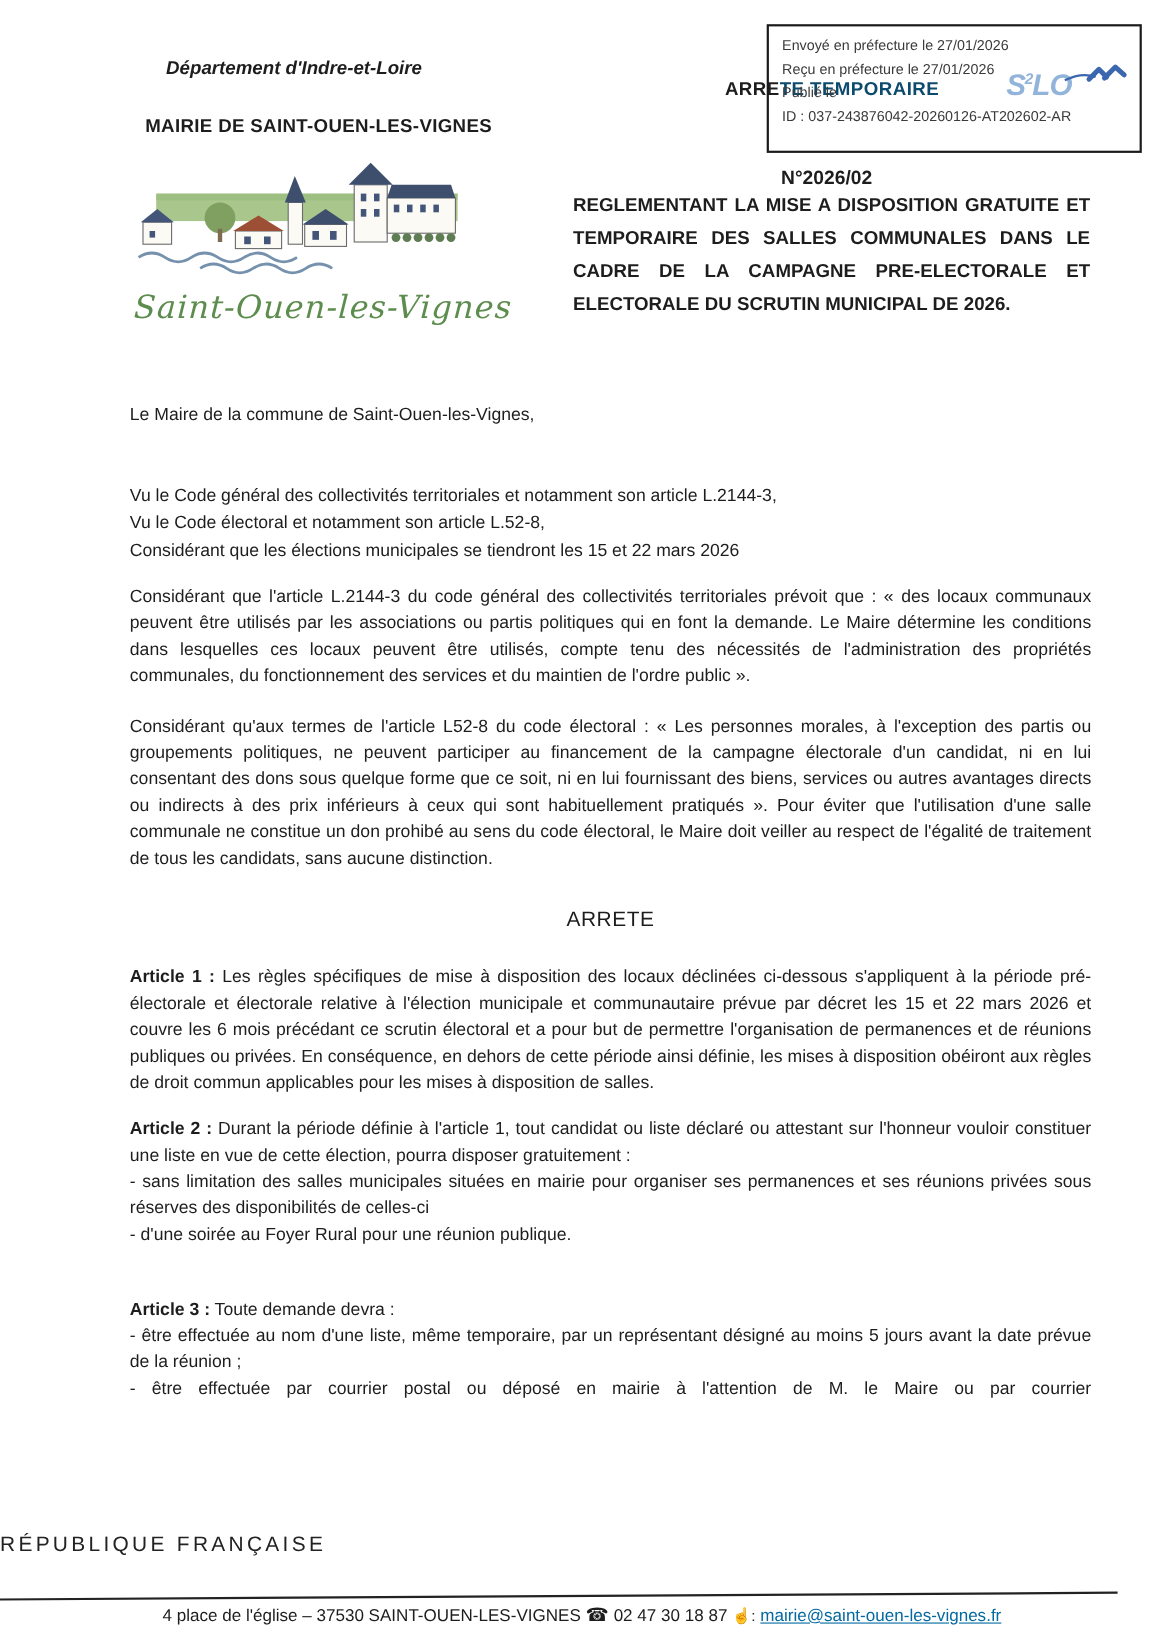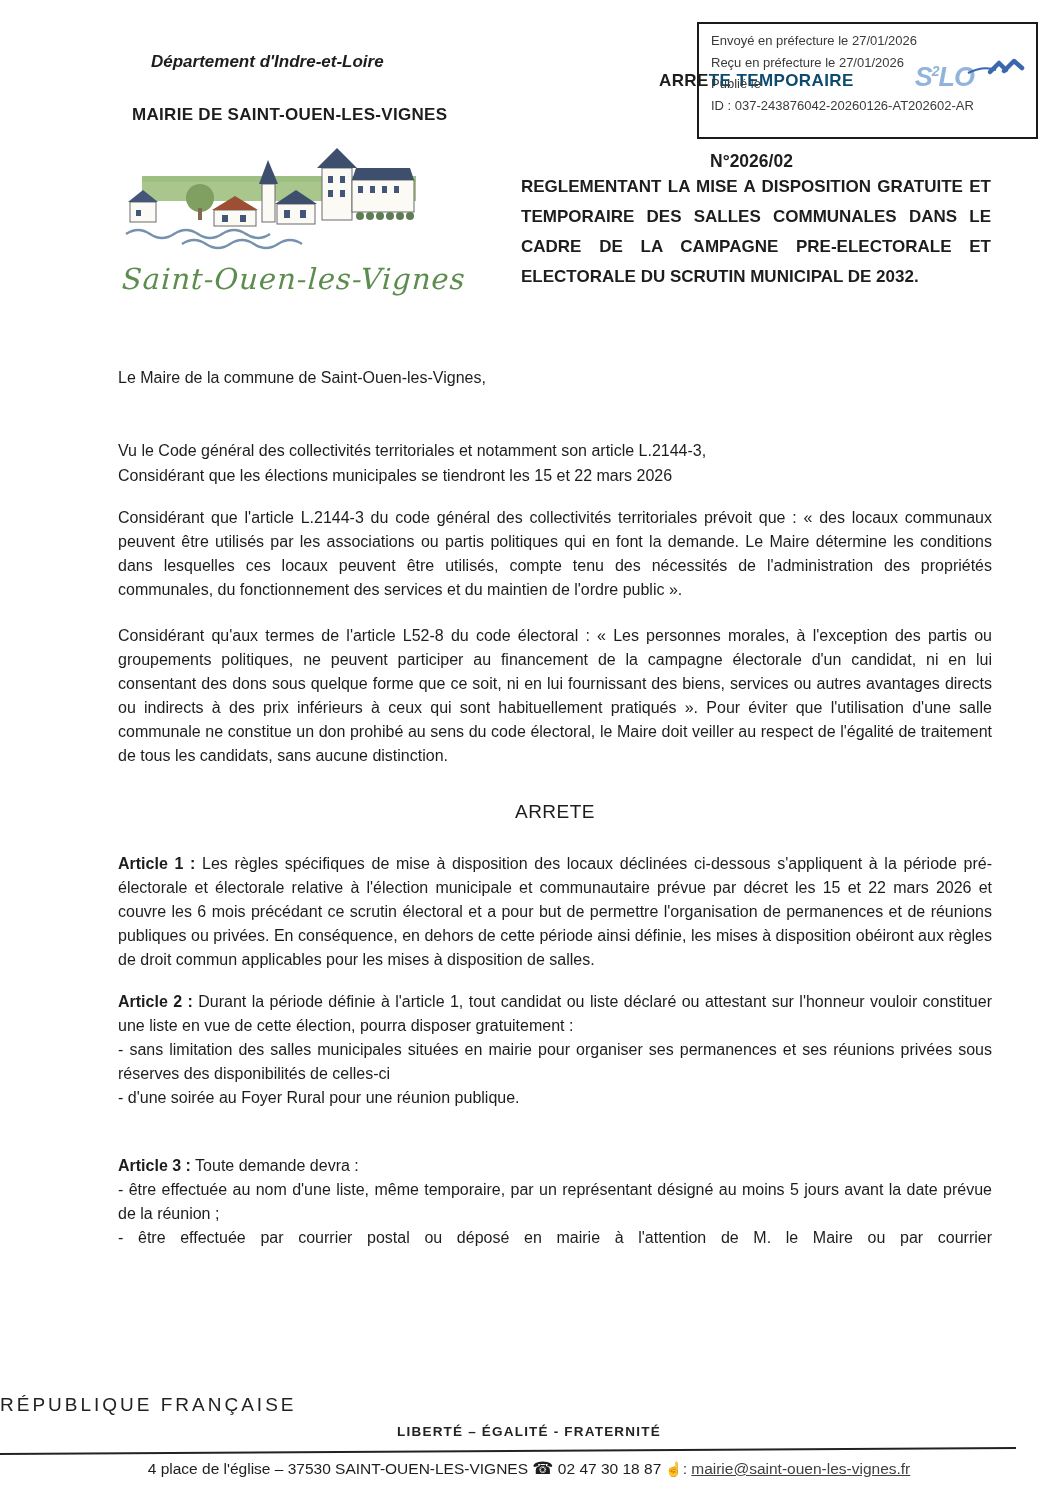--- a/index.html
+++ b/index.html
@@ -60,21 +60,21 @@
   .a3{ margin-top:44px; }
   .stretch{ text-align-last:justify; }
 
   
   .rep{ left:0; top:1394px; width:1058px; text-align:left; font-size:19px; letter-spacing:3px; color:#222; }
   .motto{ left:0; top:1424px; width:1058px; text-align:center; font-size:13.5px; font-weight:bold; letter-spacing:1.2px; color:#222; }
   .sep{ left:0; top:1450px; width:1016px; border-top:2.5px solid #222; transform:rotate(-0.35deg); }
   .addr{ left:0; top:1458px; width:1058px; text-align:center; font-size:15.5px; color:#1d1d1d; }
   .addr .ph{ font-size:17px; }
   .addr .hand{ font-size:14px; }
-  .email{ color:#404040; text-decoration:underline; cursor:pointer; }
+  .email{ color:#0369a1; text-decoration:underline; cursor:pointer; }
 </style>
 </head>
 <body>
 
 <div class="page">
 
   <div class="abs heading-type">
     <span>ARRE</span><span class="masked">TE TEMPORAIRE</span>
   </div>
 
@@ -144,27 +144,28 @@
         <circle cx="268" cy="70" r="4" fill="#5f7d52"></circle>
       <circle cx="278" cy="70" r="4" fill="#5f7d52"></circle>
         <circle cx="288" cy="70" r="4" fill="#5f7d52"></circle>
 
       <path d="M4 88 q12 -8 24 0 t24 0 t24 0 t24 0 t24 0 t24 0" stroke="#7691ad" stroke-width="2.5" fill="none"></path>
       <path d="M60 98 q12 -8 24 0 t24 0 t24 0 t24 0 t24 0" stroke="#7691ad" stroke-width="2.5" fill="none"></path>
     </svg>
     <div class="logo-caption">Saint-Ouen-les-Vignes</div>
   </div>
 
-  <div class="abs title">REGLEMENTANT LA MISE A DISPOSITION GRATUITE ET TEMPORAIRE DES SALLES COMMUNALES DANS LE CADRE DE LA CAMPAGNE PRE-ELECTORALE ET ELECTORALE DU SCRUTIN MUNICIPAL DE 2032.</div>
+  <div class="abs title">REGLEMENTANT LA MISE A DISPOSITION GRATUITE ET TEMPORAIRE DES SALLES COMMUNALES DANS LE CADRE DE LA CAMPAGNE PRE-ELECTORALE ET ELECTORALE DU SCRUTIN MUNICIPAL DE 2026.</div>
 
   <div class="abs bodycol">
     <p class="intro">Le Maire de la commune de Saint-Ouen-les-Vignes,</p>
 
     <div class="vu">
       <p>Vu le Code général des collectivités territoriales et notamment son article L.2144-3,</p>
+      <p>Vu le Code électoral et notamment son article L.52-8,</p>
       <p>Considérant que les élections municipales se tiendront les 15 et 22 mars 2026</p>
     </div>
 
     <p class="just c1">Considérant que l'article L.2144-3 du code général des collectivités territoriales prévoit que : « des locaux communaux peuvent être utilisés par les associations ou partis politiques qui en font la demande. Le Maire détermine les conditions dans lesquelles ces locaux peuvent être utilisés, compte tenu des nécessités de l'administration des propriétés communales, du fonctionnement des services et du maintien de l'ordre public ».</p>
     <p class="just c2">Considérant qu'aux termes de l'article L52-8 du code électoral : « Les personnes morales, à l'exception des partis ou groupements politiques, ne peuvent participer au financement de la campagne électorale d'un candidat, ni en lui consentant des dons sous quelque forme que ce soit, ni en lui fournissant des biens, services ou autres avantages directs ou indirects à des prix inférieurs à ceux qui sont habituellement pratiqués ». Pour éviter que l'utilisation d'une salle communale ne constitue un don prohibé au sens du code électoral, le Maire doit veiller au respect de l'égalité de traitement de tous les candidats, sans aucune distinction.</p>
 
     <h2 class="arrete">ARRETE</h2>
 
     <p class="just art"><b>Article 1 :</b><span class="t"> Les règles spécifiques de mise à disposition des locaux déclinées ci-dessous s'appliquent à la période pré-électorale et électorale relative à l'élection municipale et communautaire prévue par décret les 15 et 22 mars 2026 et couvre les 6 mois précédant ce scrutin électoral et a pour but de permettre l'organisation de permanences et de réunions publiques ou privées. En conséquence, en dehors de cette période ainsi définie, les mises à disposition obéiront aux règles de droit commun applicables pour les mises à disposition de salles.</span></p>
 
@@ -173,21 +174,20 @@
 - d'une soirée au Foyer Rural pour une réunion publique.</span></p>
 
     <div class="a3">
       <p><b>Article 3 :</b><span class="t"> Toute demande devra :</span></p>
       <p class="just">- être effectuée au nom d'une liste, même temporaire, par un représentant désigné au moins 5 jours avant la date prévue de la réunion ;</p>
       <p class="just stretch">- être effectuée par courrier postal ou déposé en mairie à l'attention de M. le Maire ou par courrier</p>
     </div>
   </div>
 
   <div class="abs rep">RÉPUBLIQUE FRANÇAISE</div>
-  <div class="abs motto">LIBERTÉ – ÉGALITÉ - FRATERNITÉ</div>
   <div class="abs sep"></div>
   <div class="abs addr">
     <span>4 place de l'église – 37530 SAINT-OUEN-LES-VIGNES</span>
     <span class="ph">☎</span>
     <span>02 47 30 18 87</span>
     <span class="hand">☝:</span>
     <a class="email">mairie@saint-ouen-les-vignes.fr</a>
   </div>
 
 </div>

